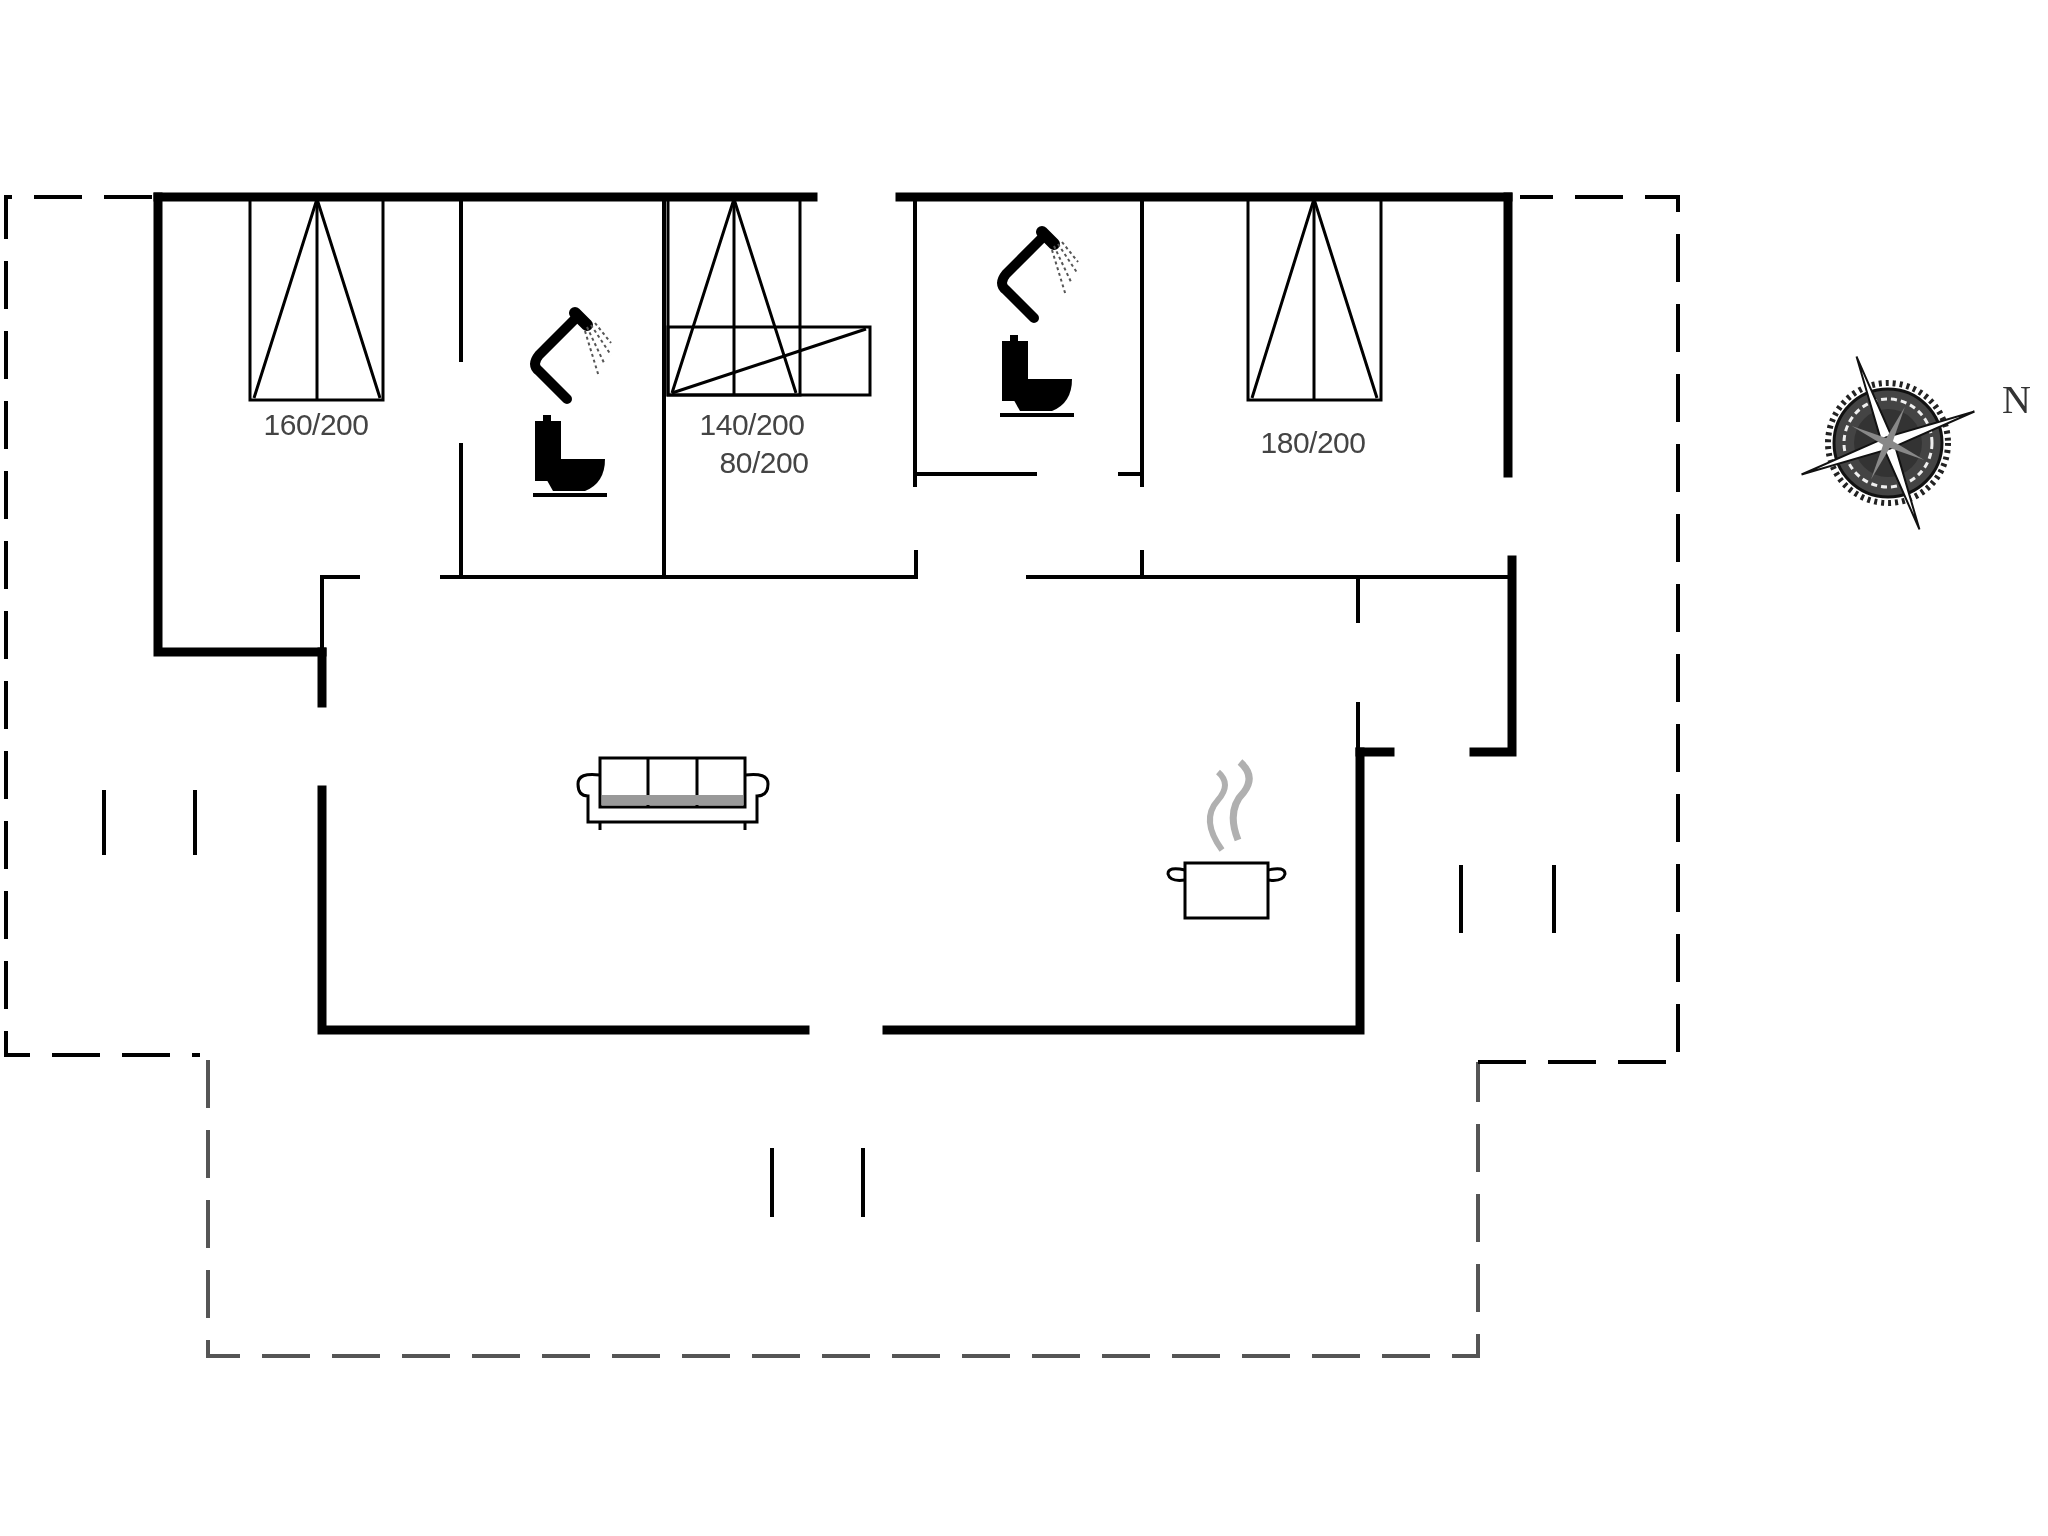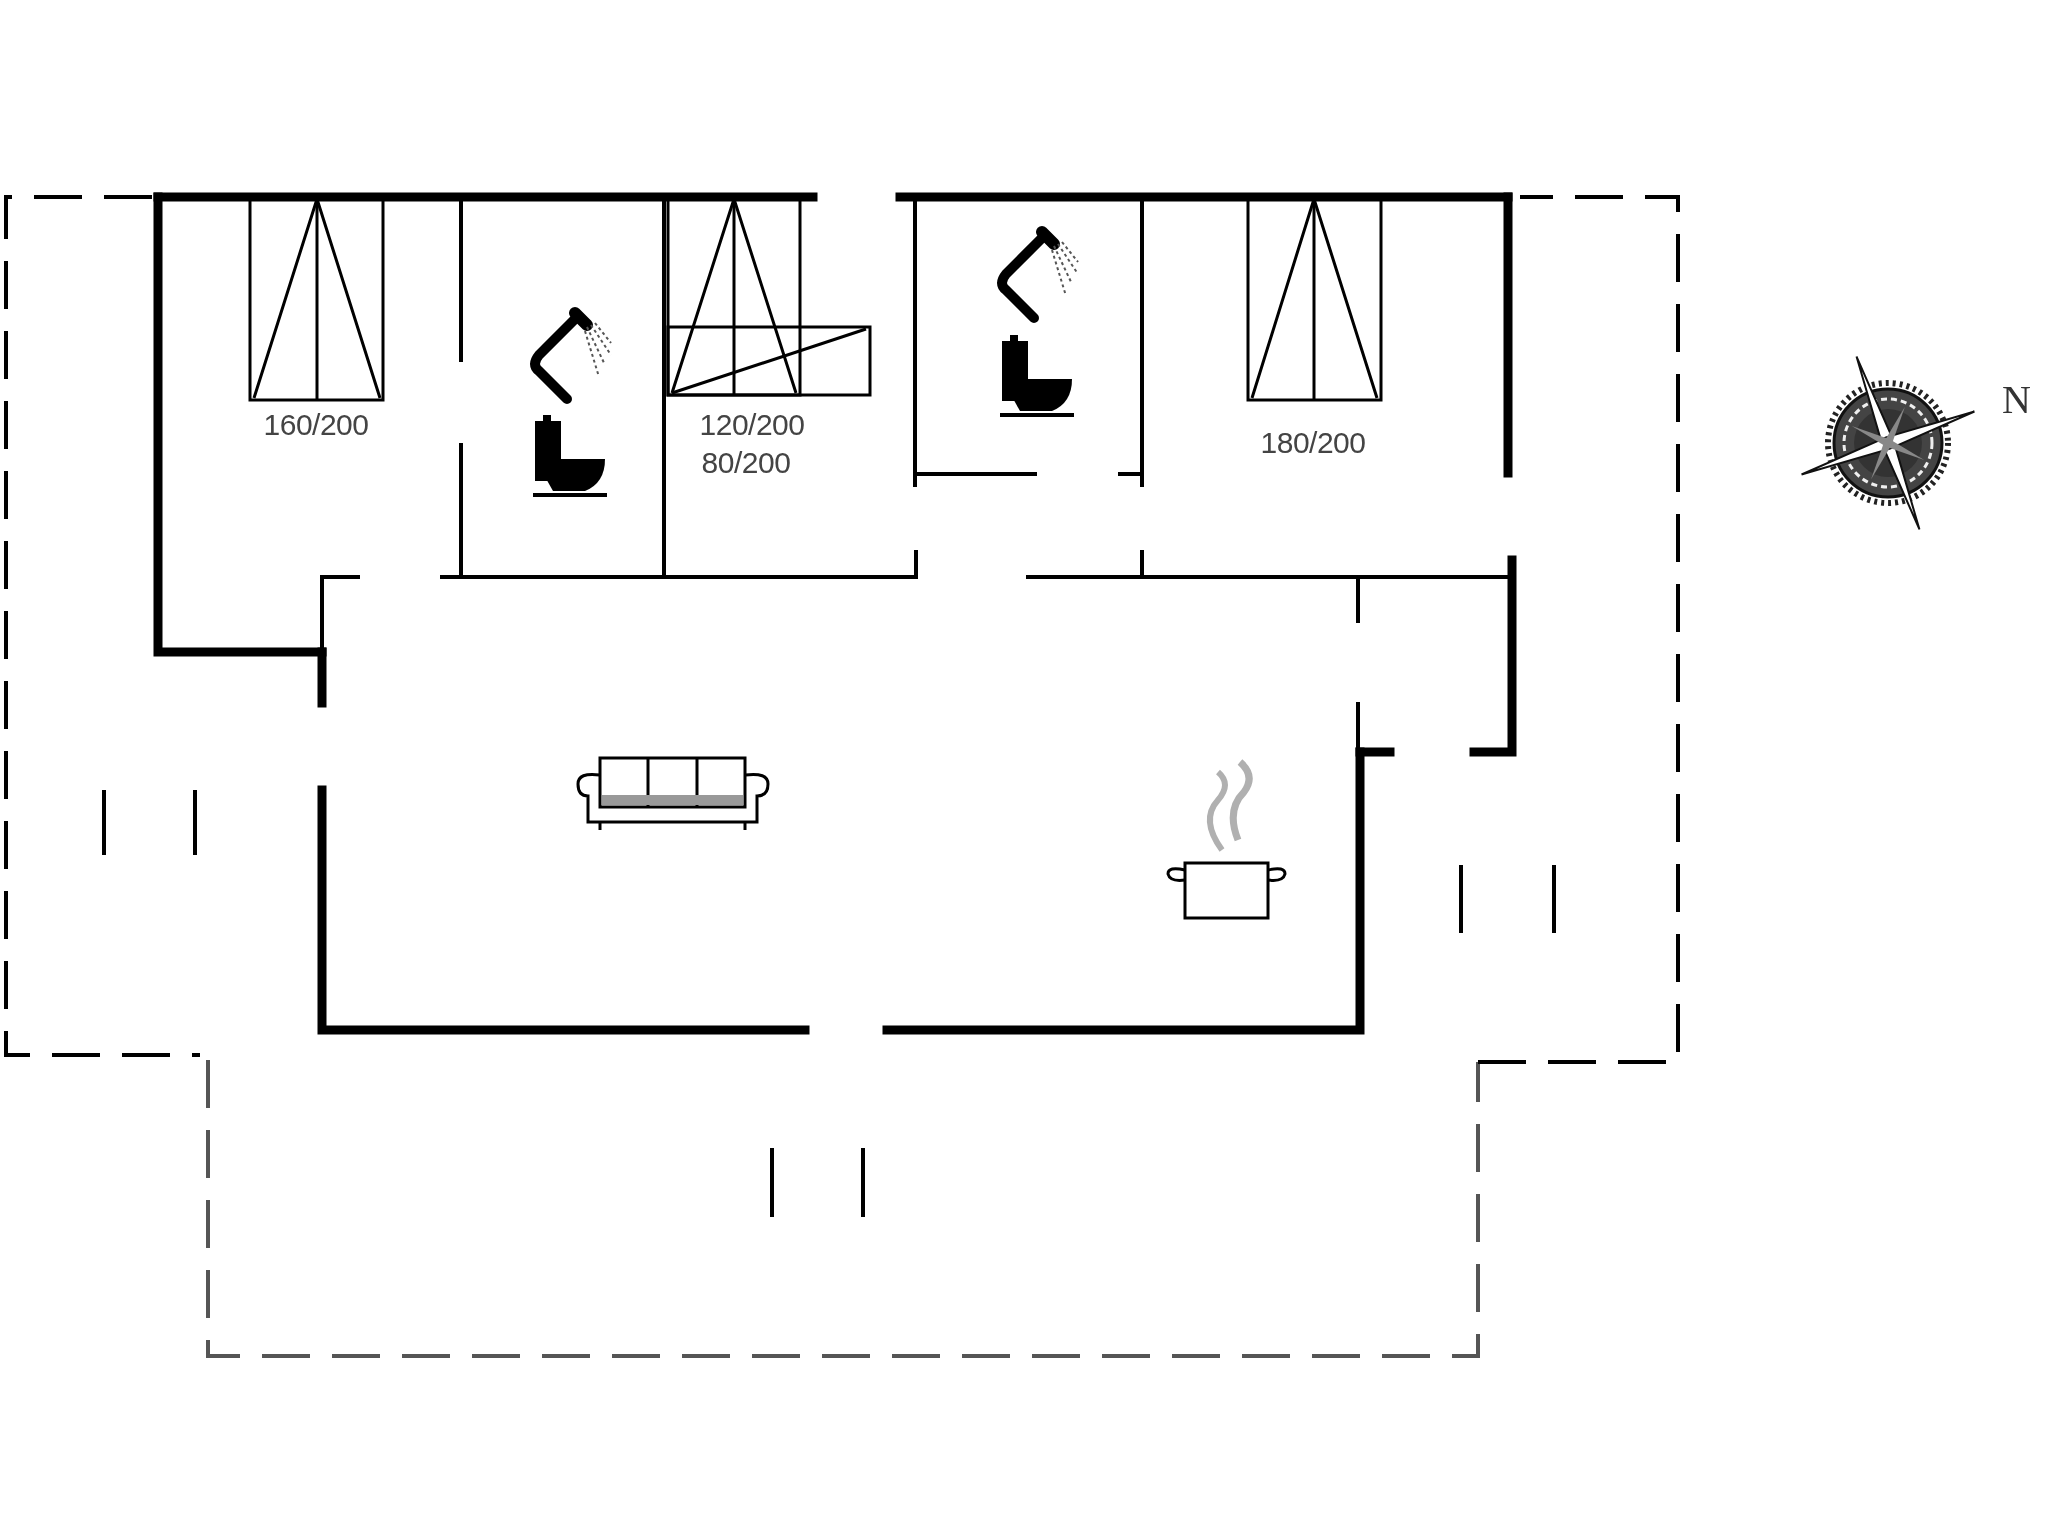--- a/index.html
+++ b/index.html
@@ -163,16 +163,16 @@
     <g transform="rotate(-20)">
       <path d="M0 -92 L6 0 L0 92 L-6 0 Z" fill="#fff" stroke="#111" stroke-width="2"></path>
       <path d="M-92 0 L0 -6 L92 0 L0 6 Z" fill="#fff" stroke="#111" stroke-width="2"></path>
       <path d="M0 -40 L4 0 L0 40 L-4 0 Z" fill="#888" transform="rotate(45)"></path>
       <path d="M0 -40 L4 0 L0 40 L-4 0 Z" fill="#888" transform="rotate(-45)"></path>
     </g>
   </g>
 </svg>
 
 <div class="label" style="left:316px; top:410px;text-align:right;">160/200</div>
-<div class="label" style="left:752px; top:410px;">120/200</div>
-<div class="label" style="left:746px; top:448px;">80/200</div>
+<div class="label" style="left:752px; top:410px;">140/200</div>
+<div class="label" style="left:764px; top:448px;">80/200</div>
 <div class="label" style="left:1313px; top:410px;margin-top:18px;">180/200</div>
 <div class="north" style="left:2002px; top:380px;">N</div>
 
 </body></html>

